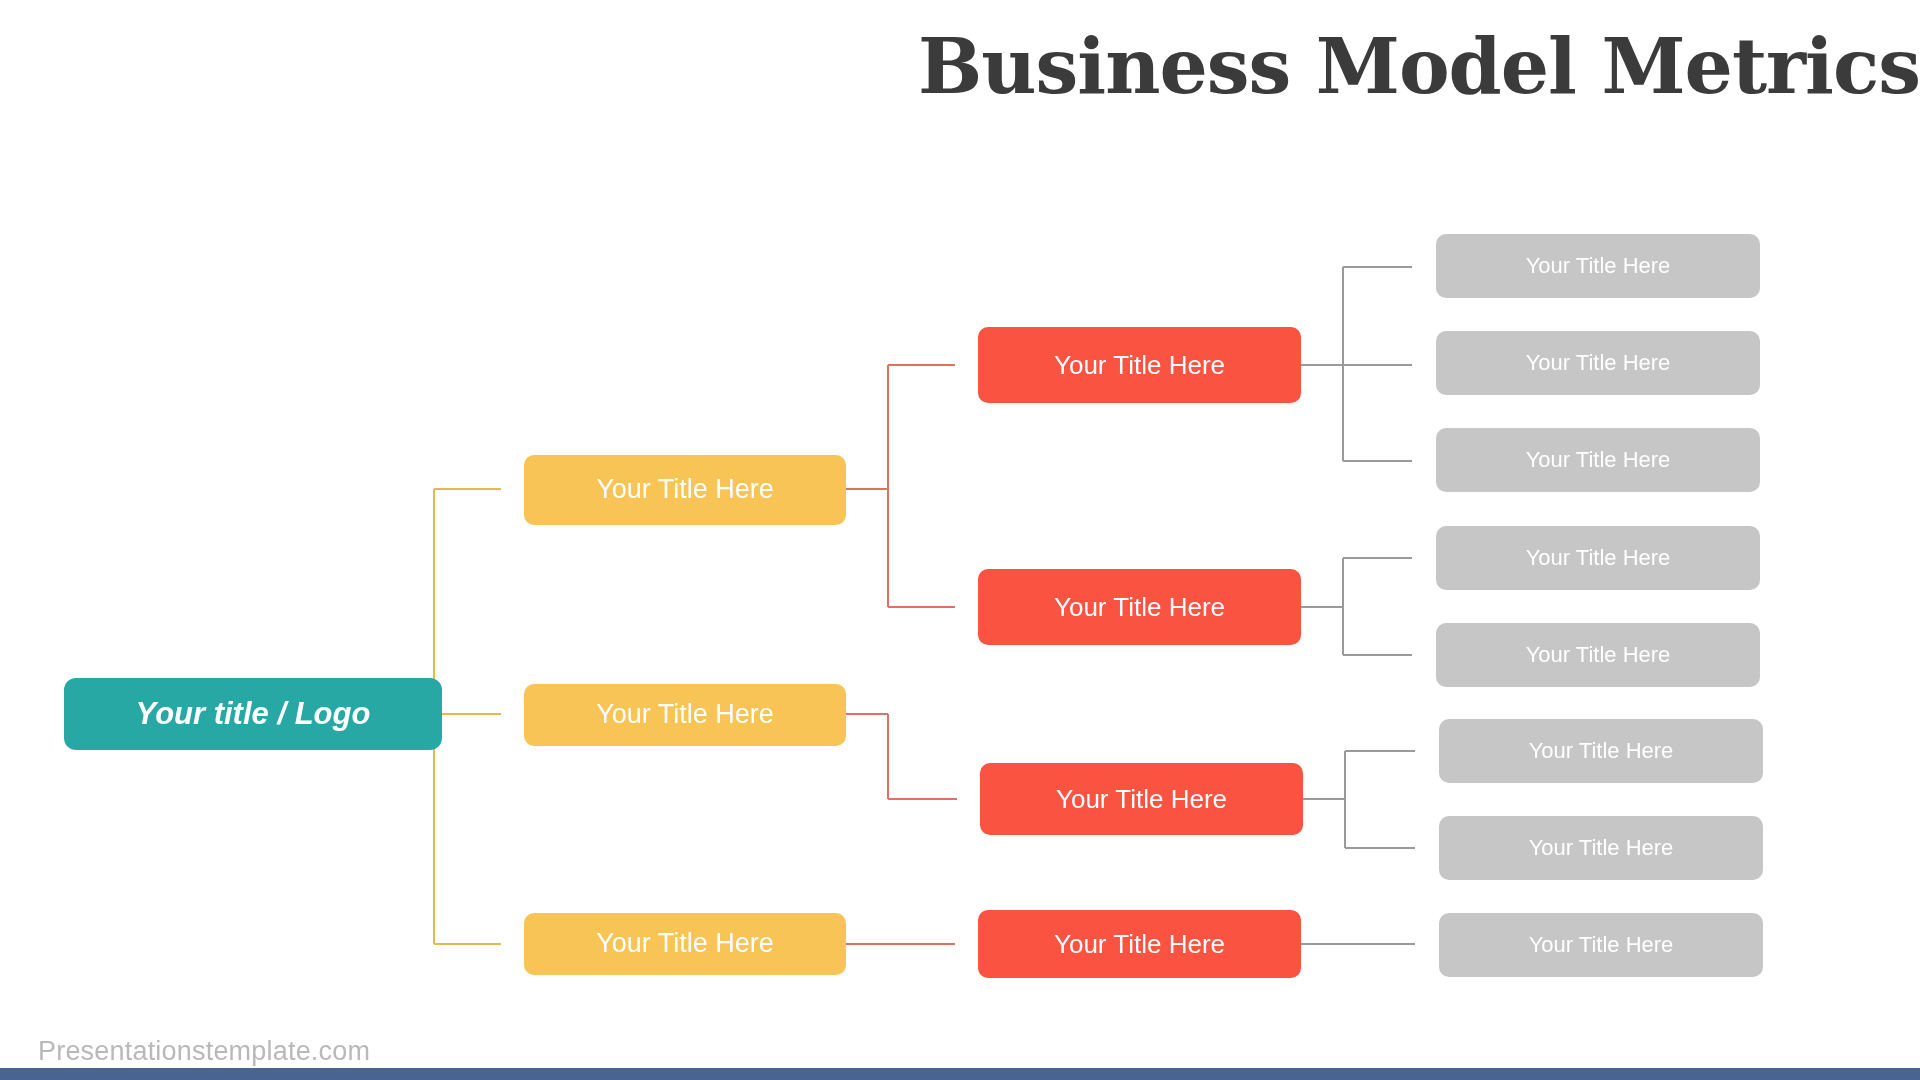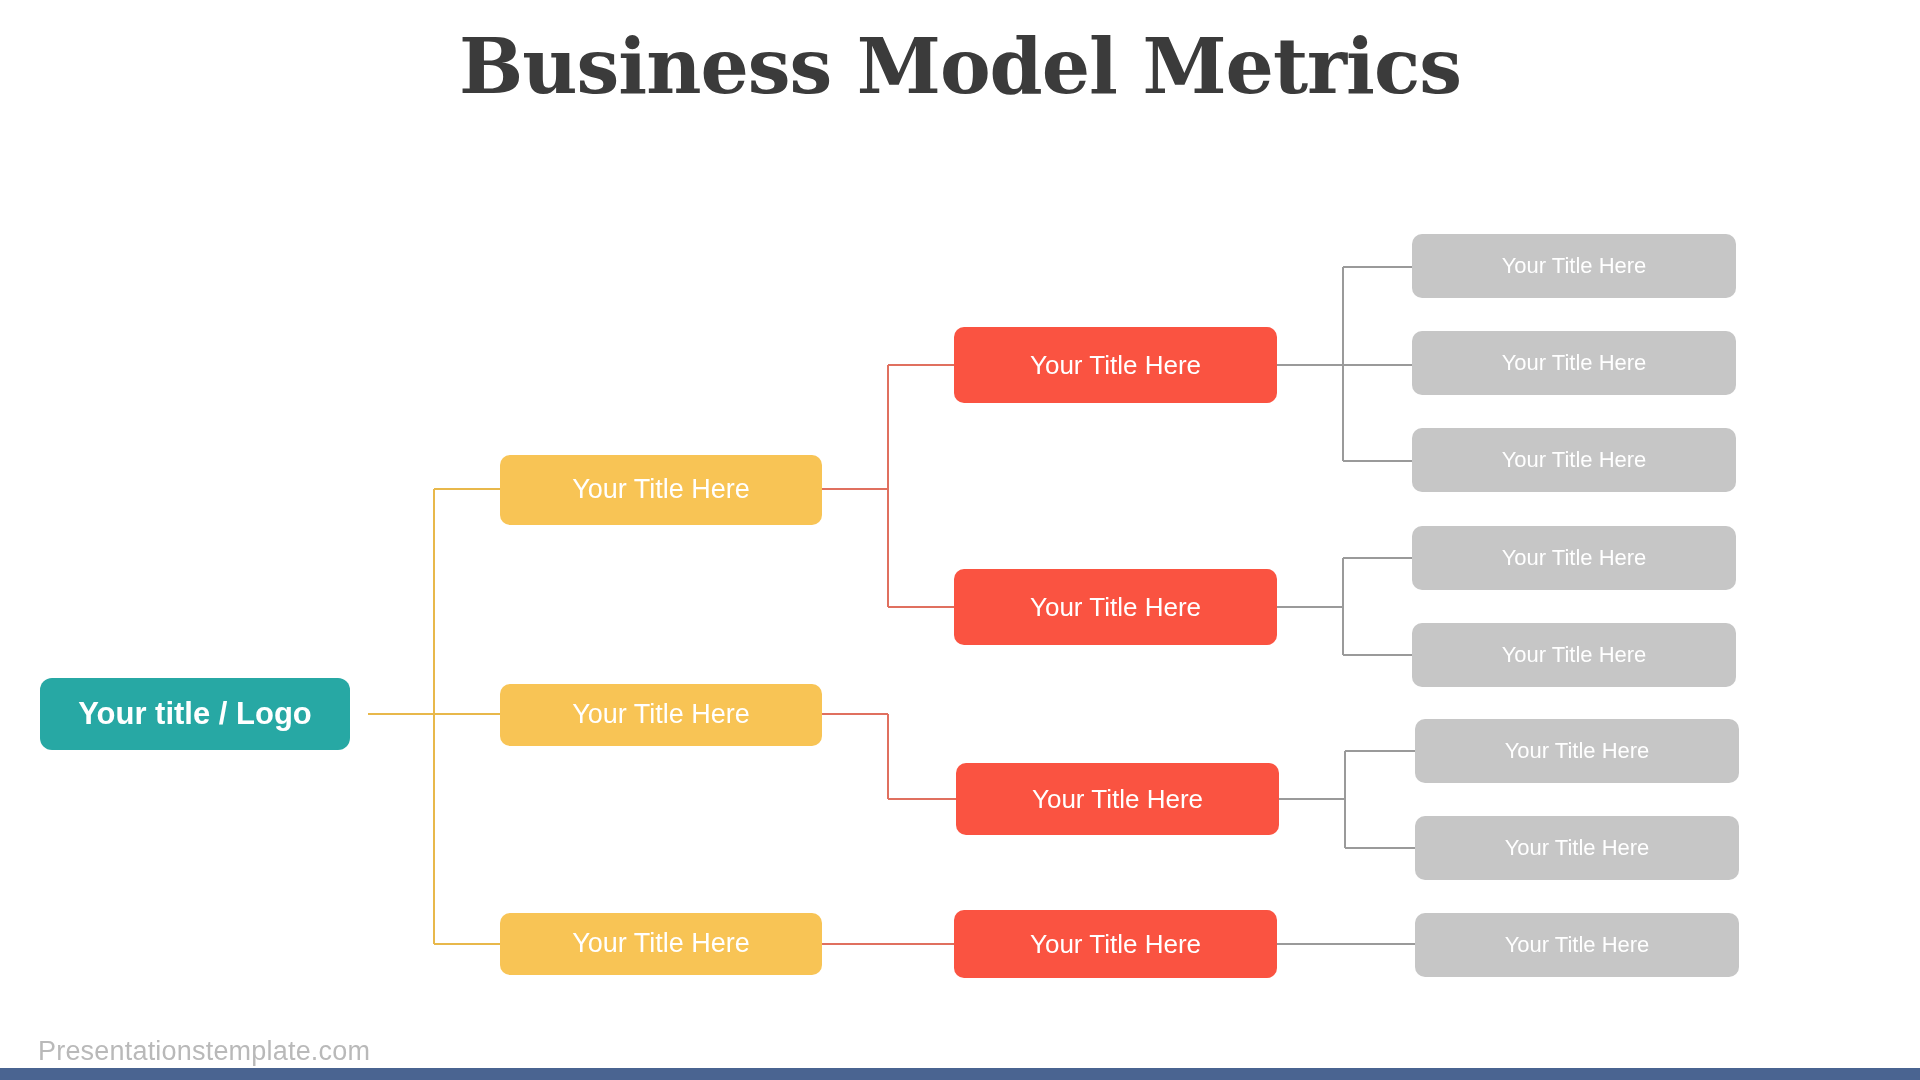--- a/index.html
+++ b/index.html
@@ -16,21 +16,21 @@
     height: 1080px;
     background: #ffffff;
   }
 
   
   .slide-title {
     position: absolute;
     left: 0;
     top: 22px;
     width: 1920px;
-    text-align: center;
+    text-align: right;
     font-family: "DejaVu Serif", serif;
     font-weight: bold;
     font-size: 76px;
     letter-spacing: -1px;
     color: #3b3b3b;
     white-space: nowrap;
   }
 
   
   .diagram {
@@ -46,20 +46,21 @@
   .node {
     position: absolute;
     display: flex;
     align-items: center;
     justify-content: center;
     border-radius: 10px;
     color: #ffffff;
     text-align: center;
     line-height: 1.1;
     white-space: nowrap;
+    margin-left: 24px;
   }
   .node-root {
     background: #27a8a4;
     font-size: 31px;
     font-weight: bold;
     border-radius: 12px;
   }
   .node-l1 {
     background: #f8c455;
     font-size: 27px;
@@ -155,21 +156,21 @@
         <line x1="1345" y1="751" x2="1345" y2="848"></line>
         <line x1="1345" y1="751" x2="1415" y2="751"></line>
         <line x1="1345" y1="848" x2="1415" y2="848"></line>
       </g>
 
       <g stroke="#9a9a9a" stroke-width="2.5" fill="none" shape-rendering="crispEdges">
         <line x1="1277" y1="944" x2="1415" y2="944"></line>
       </g>
     </svg>
 
-    <div class="node node-root" style="left:40px; top:678px; width:310px; height:72px;">Your title / Logo</div>
+    <div class="node node-root" style="left:40px; top:678px; width:378px; height:72px;font-style:italic;">Your title / Logo</div>
 
     <div class="node node-l1" style="left:500px; top:455px; width:322px; height:70px;">Your Title Here</div>
     <div class="node node-l1" style="left:500px; top:684px; width:322px; height:62px;">Your Title Here</div>
     <div class="node node-l1" style="left:500px; top:913px; width:322px; height:62px;">Your Title Here</div>
 
     <div class="node node-l2" style="left:954px; top:327px; width:323px; height:76px;">Your Title Here</div>
     <div class="node node-l2" style="left:954px; top:569px; width:323px; height:76px;">Your Title Here</div>
     <div class="node node-l2" style="left:956px; top:763px; width:323px; height:72px;">Your Title Here</div>
     <div class="node node-l2" style="left:954px; top:910px; width:323px; height:68px;">Your Title Here</div>
 

